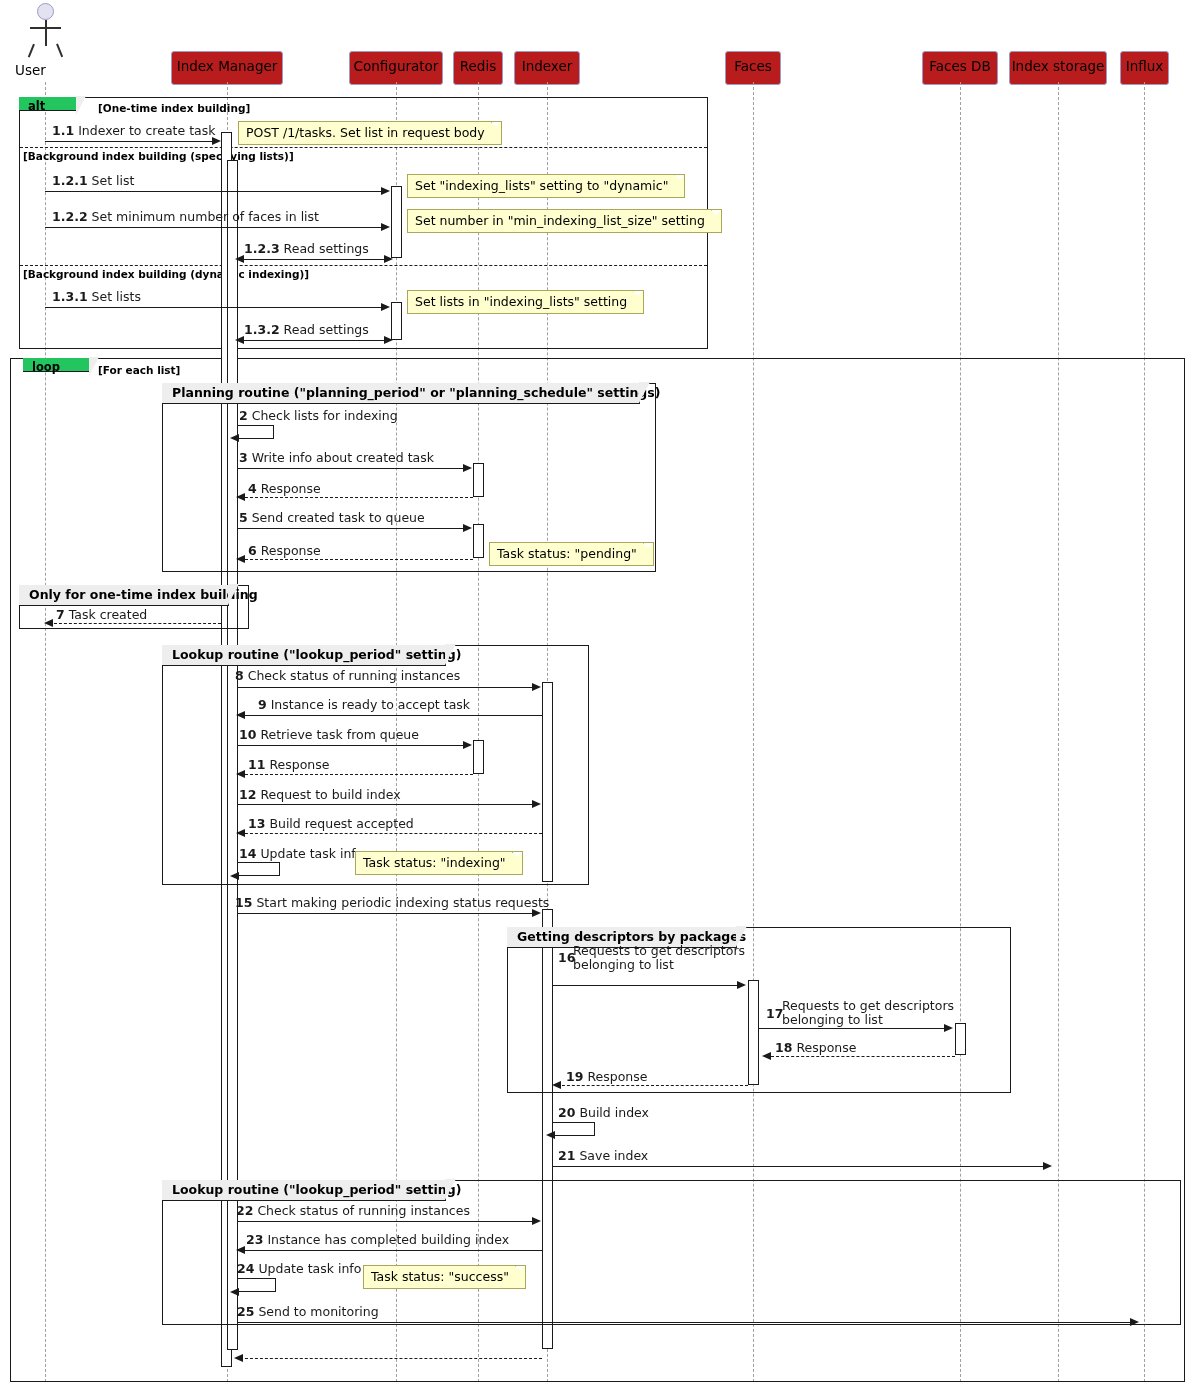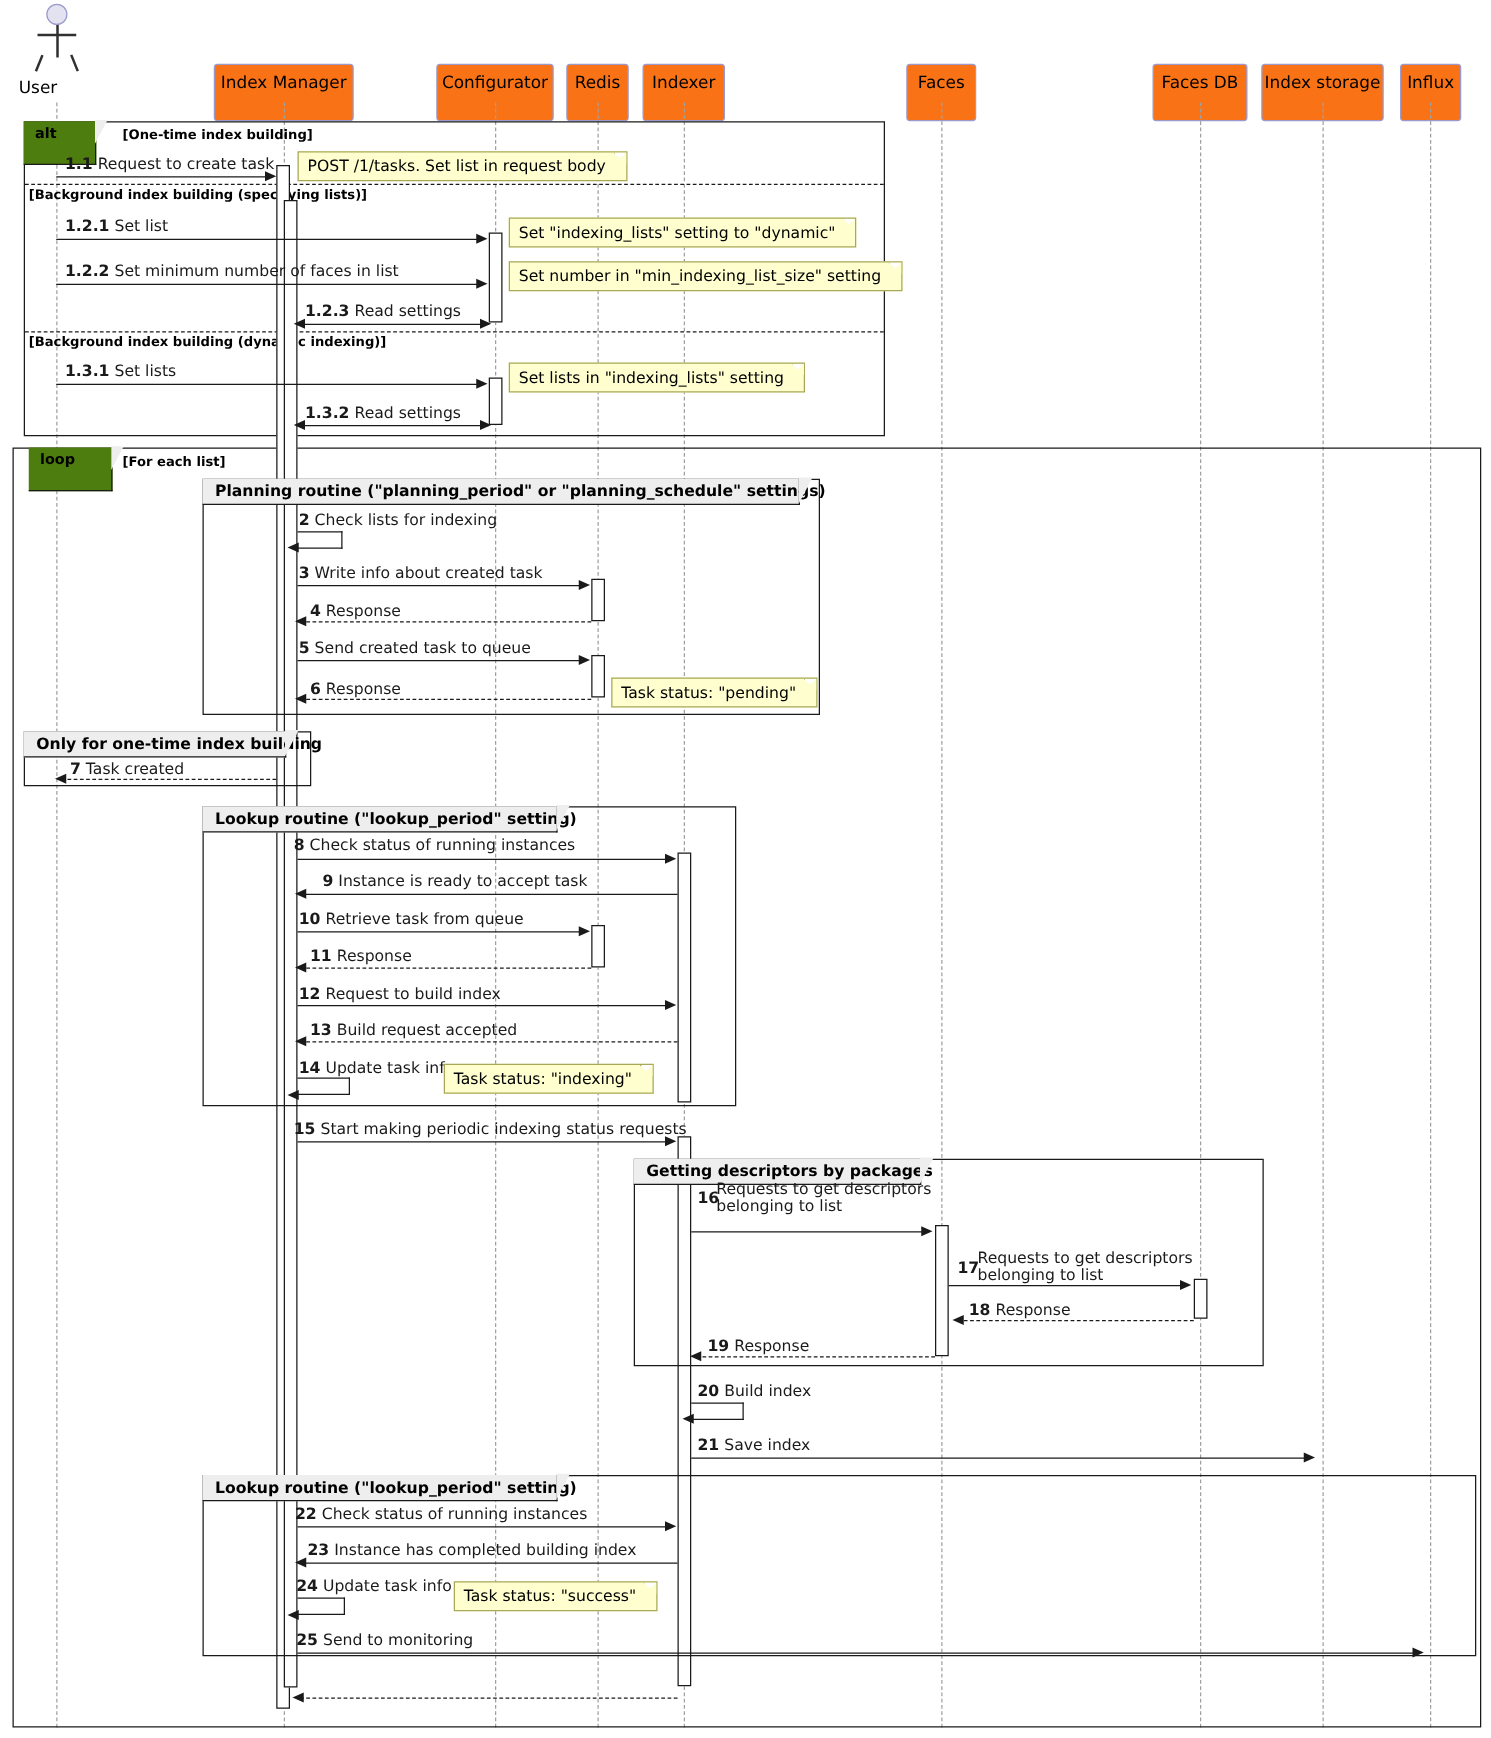--- a/index.html
+++ b/index.html
@@ -2,35 +2,35 @@
 <html><head>
 <meta charset="utf-8">
 <style>
   html,body{margin:0;padding:0;background:#ffffff;}
   body{font-family:"DejaVu Sans","Liberation Sans",sans-serif;}
   #diagram{position:relative;width:1193px;height:1390px;background:#fff;overflow:hidden;}
 
   
   .participant{
     position:absolute;box-sizing:border-box;
-    background:#f97316;border:1px solid #9A9ACC;border-radius:3px;
-    height:46px;line-height:28px;text-align:center;
+    background:#b91c1c;border:1px solid #9A9ACC;border-radius:3px;
+    height:34px;line-height:28px;text-align:center;
     font-size:13.5px;color:#000;white-space:nowrap;
   }
   .lifeline{position:absolute;width:0;border-left:1px dashed #A0A0A0;}
   .actor-head{position:absolute;width:17px;height:17px;border-radius:50%;
     background:#E2E2F0;border:1px solid #9A9ACC;box-sizing:border-box;}
   .actor-line{position:absolute;background:#303030;}
   .actor-label{position:absolute;font-size:13.5px;text-align:left;white-space:nowrap;}
 
   
   .frag{position:absolute;box-sizing:border-box;border:1.6px solid #1a1a1a;background:transparent;}
   .frag-hdr{
-    position:absolute;box-sizing:border-box;height:35px;
-    background:#4d7c0f;border-right:1.4px solid #1a1a1a;border-bottom:1.4px solid #1a1a1a;
+    position:absolute;box-sizing:border-box;height:14px;
+    background:#22c55e;border-right:1.4px solid #1a1a1a;border-bottom:1.4px solid #1a1a1a;
     font-size:11.5px;font-weight:bold;line-height:18px;padding-left:9px;white-space:nowrap;color:#000;
   }
   .frag-hdr::after{
     content:"";position:absolute;right:-10px;top:-1px;width:0;height:0;
     border-top:19px solid #EEEEEE;border-right:10px solid transparent;
   }
   .frag-hdr-clip{position:absolute;overflow:visible;}
   .frag-cond{position:absolute;font-size:10.5px;font-weight:bold;white-space:nowrap;color:#000;}
   .frag-divider{position:absolute;height:0;border-top:1.2px dashed #1a1a1a;}
 
@@ -122,21 +122,21 @@
 
   <div class="frag" style="left:10px;top:358px;width:1175px;height:1024px;"></div>
   <div class="frag-hdr-clip" style="left:10px;top:358px;">
     <div class="frag-hdr" style="left:0;top:0;width:67px;margin-left:13px;">loop</div>
   </div>
   <div class="frag-cond" style="left:98px;top:364px;">[For each list]</div>
 
   <div class="activation" style="left:221px;top:132px;width:11px;height:1235px;"></div>
   <div class="activation" style="left:227px;top:160px;width:11px;height:1190px;"></div>
 
-  <div class="msg-label" style="left:52px;top:124px;"><b>1.1</b> <span>Request to create task</span></div>
+  <div class="msg-label" style="left:52px;top:124px;"><b>1.1</b> <span>Indexer to create task</span></div>
   <div class="msg-line" style="left:45px;top:141px;width:168px;"></div>
   <div class="arrowhead right" style="left:212px;top:137px;"></div>
   <div class="note" style="left:238px;top:121px;">POST /1/tasks. Set list in request body</div>
 
   <div class="msg-label" style="left:52px;top:174px;"><b>1.2.1</b> <span>Set list</span></div>
   <div class="msg-line" style="left:45px;top:191px;width:337px;"></div>
   <div class="arrowhead right" style="left:381px;top:187px;"></div>
   <div class="note" style="left:407px;top:174px;">Set "indexing_lists" setting to "dynamic"</div>
   <div class="activation" style="left:391px;top:186px;width:11px;height:72px;"></div>
 

